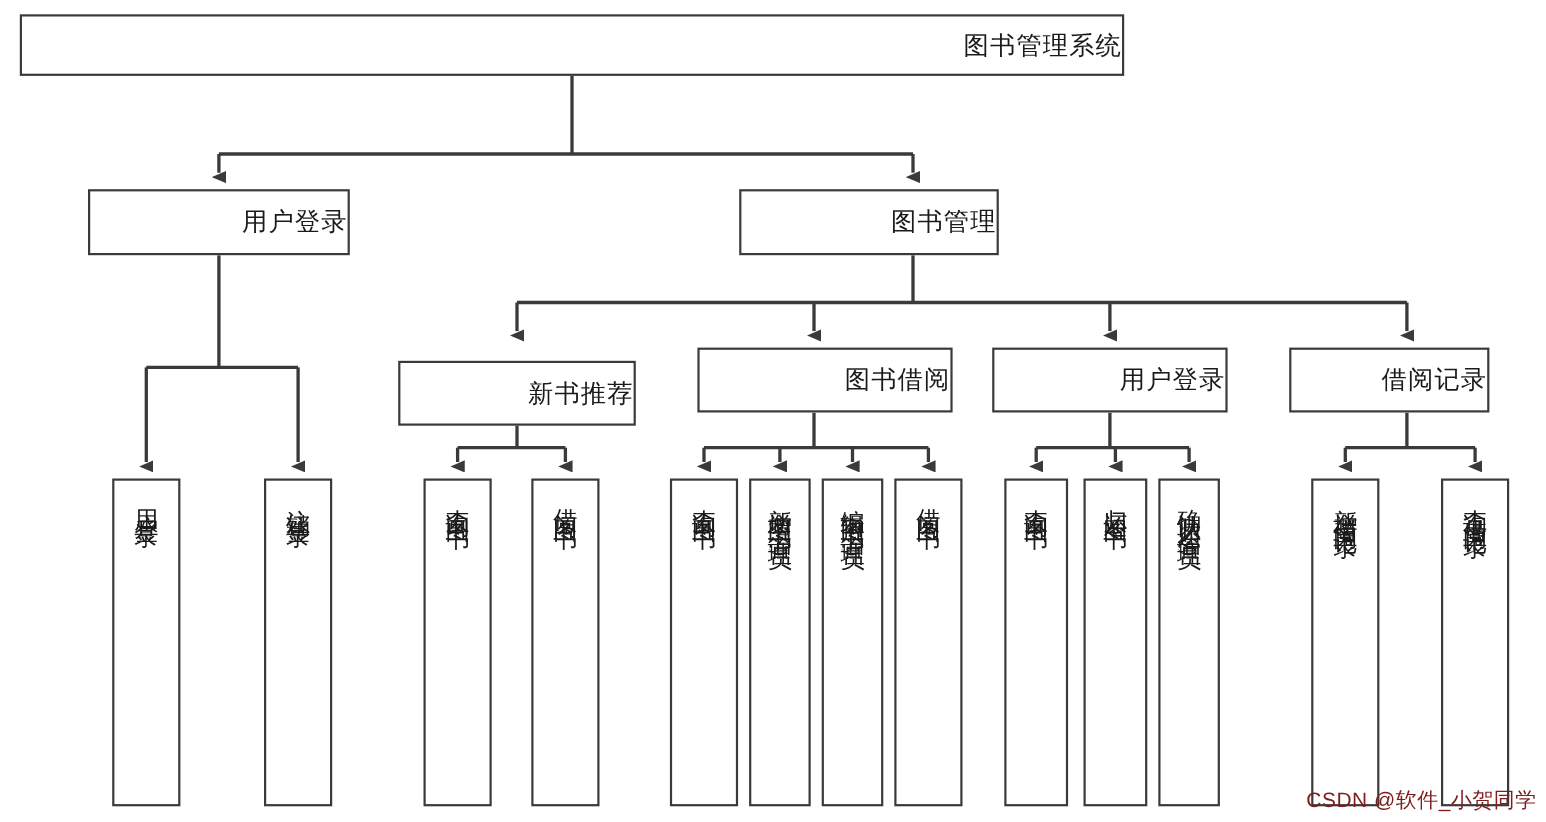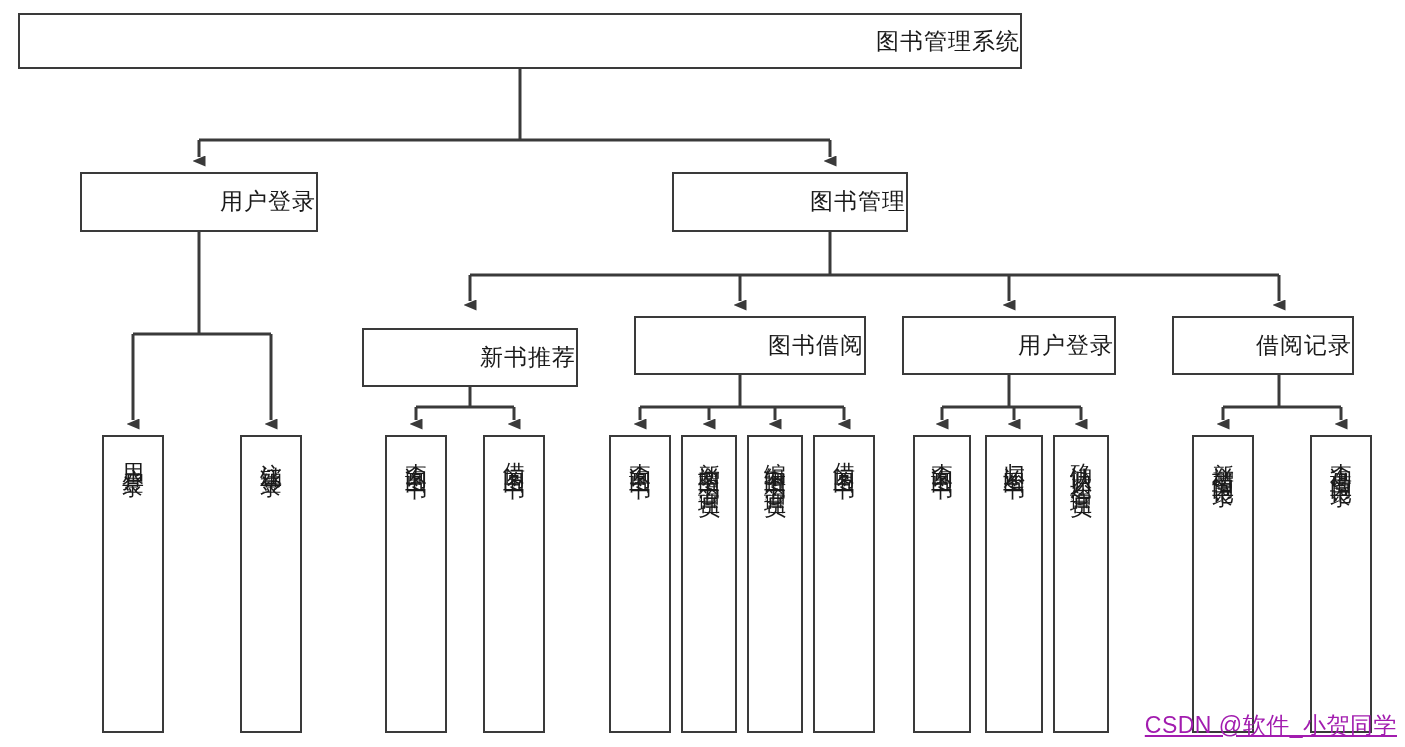--- a/index.html
+++ b/index.html
@@ -57,25 +57,24 @@
     -webkit-text-orientation: upright;
     letter-spacing: 5px;
     line-height: 1;
     white-space: nowrap;
     display: block;
   }
   .watermark {
     position: absolute;
     right: 8px;
     bottom: 6px;
-    font-size: 23px;
-    color: #a21caf;
+    font-size: 19px;
+    color: #7f1d1d;
     letter-spacing: 0.5px;
     white-space: nowrap;
-    text-decoration: underline;
   }
 </style>
 </head>
 <body>
 
 <div id="diagram-root">
 
   <svg id="edge-layer" viewBox="0 0 1405 747" width="1405" height="747" aria-hidden="true">
     <defs>
       <marker id="arrowhead" markerWidth="11" markerHeight="13" refX="1.5" refY="6.5" orient="auto" markerUnits="userSpaceOnUse">

